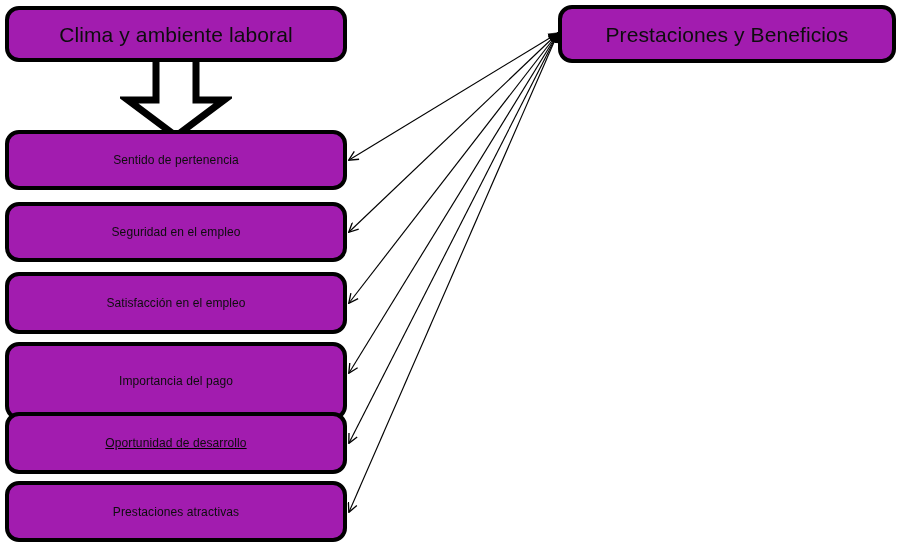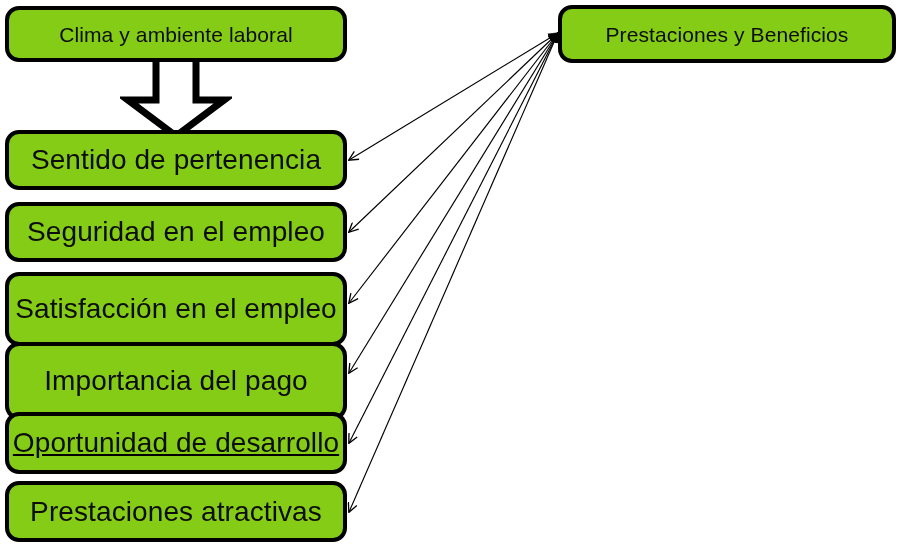--- a/index.html
+++ b/index.html
@@ -21,37 +21,37 @@
     position: absolute;
     left: 0;
     top: 0;
     width: 902px;
     height: 548px;
     pointer-events: none;
   }
   .node-box {
     position: absolute;
     box-sizing: border-box;
-    background: #84cc16;
+    background: #a21caf;
     border: 4px solid #000000;
     border-radius: 14px;
     display: flex;
     align-items: center;
     justify-content: center;
     z-index: 3;
   }
   .node-label {
     font-size: 21px;
     color: #0d0d0d;
     letter-spacing: 0.1px;
     white-space: nowrap;
     line-height: 1;
   }
   .node-label-sm {
-    font-size: 28px;
+    font-size: 12px;
   }
   #block-arrow {
     position: absolute;
     z-index: 2;
   }
 </style>
 </head>
 <body>
 
 <div id="diagram-canvas">
@@ -87,21 +87,21 @@
     <span class="node-label">Prestaciones y Beneficios</span>
   </div>
 
   <div id="factor-nodes">
       <div class="node-box" style="left: 5px; top: 130px; width: 342px; height: 60px;">
         <span class="node-label node-label-sm">Sentido de pertenencia</span>
       </div>
       <div class="node-box" style="left: 5px; top: 202px; width: 342px; height: 60px;">
         <span class="node-label node-label-sm">Seguridad en el empleo</span>
       </div>
-      <div class="node-box" style="left: 5px; top: 272px; width: 342px; height: 74px; text-align: center;">
+      <div class="node-box" style="left: 5px; top: 272px; width: 342px; height: 62px; text-align: center;">
         <span class="node-label node-label-sm">Satisfacción en el empleo</span>
       </div>
       <div class="node-box" style="left: 5px; top: 342px; width: 342px; height: 78px;">
         <span class="node-label node-label-sm">Importancia del pago</span>
       </div>
       <div class="node-box" style="left: 5px; top: 412px; width: 342px; height: 62px; text-decoration: underline;">
         <span class="node-label node-label-sm">Oportunidad de desarrollo</span>
       </div>
       <div class="node-box" style="left: 5px; top: 481px; width: 342px; height: 61px; align-items: center;">
         <span class="node-label node-label-sm">Prestaciones atractivas</span>

